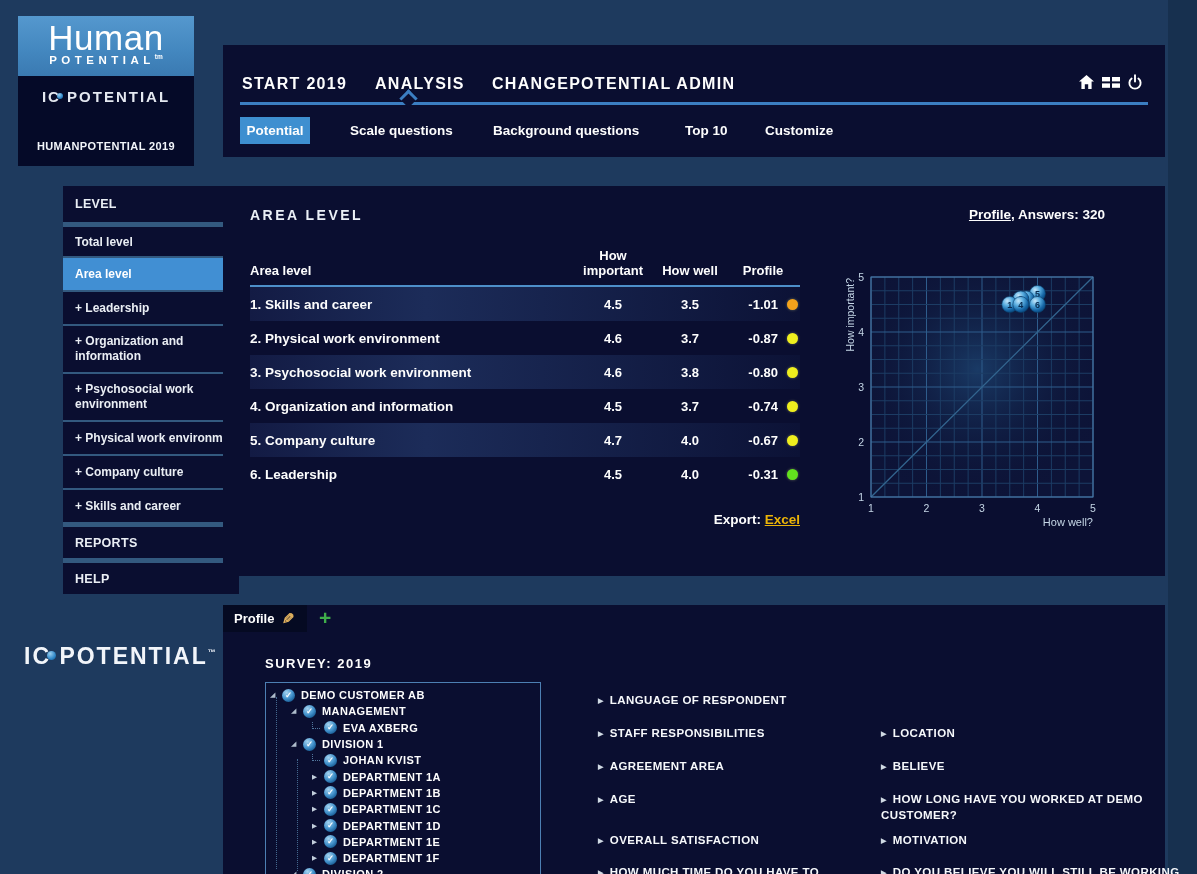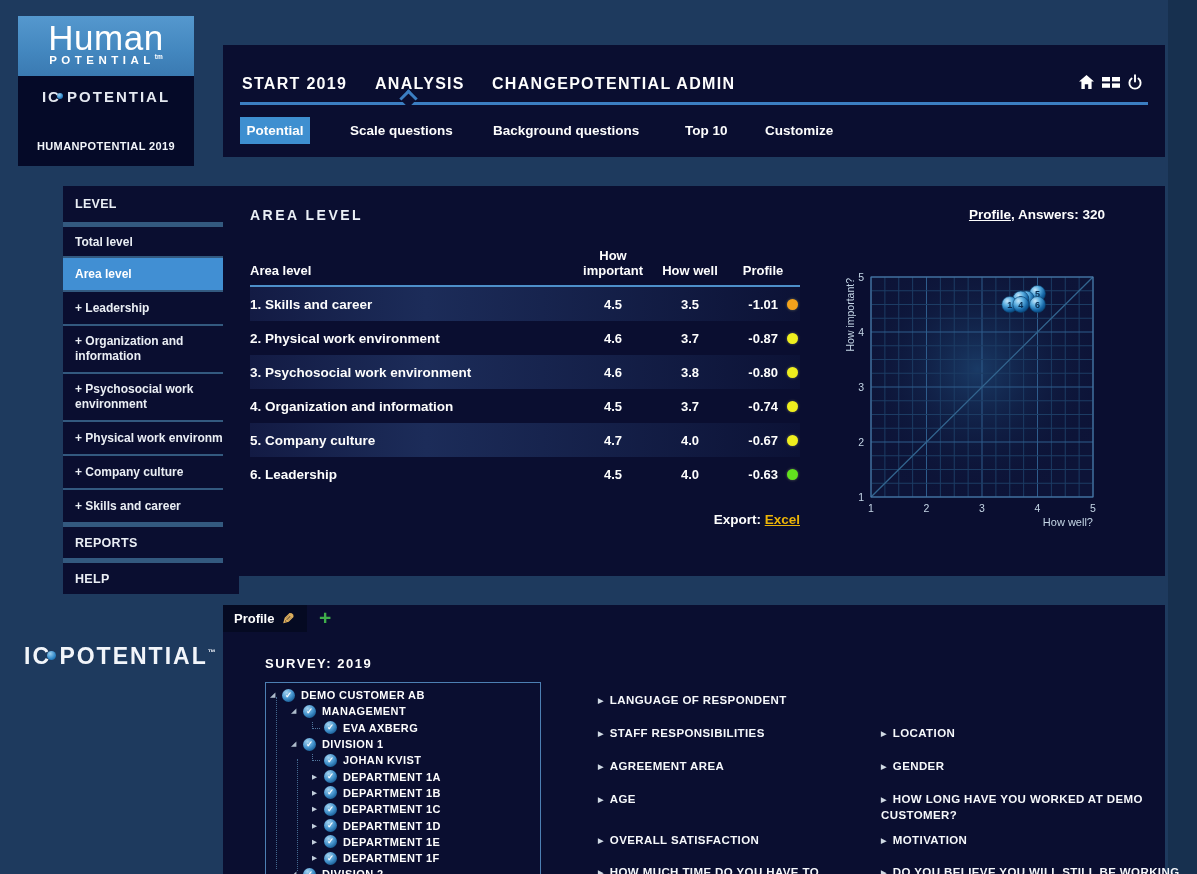--- a/index.html
+++ b/index.html
@@ -210,21 +210,21 @@
       <div>5. Company culture</div>
       <div class="num">4.7</div>
       <div class="num">4.0</div>
       <div class="pv">-0.67</div>
       <div class="dot" style="background: rgb(239, 239, 30);"></div>
     </div>
     <div class="arow">
       <div>6. Leadership</div>
       <div class="num">4.5</div>
       <div class="num">4.0</div>
-      <div class="pv">-0.63</div>
+      <div class="pv">-0.31</div>
       <div class="dot" style="background: rgb(98, 224, 30);"></div>
     </div>
   </div>
 
   <div class="export-line">
     <span>Export:</span>
     <a>Excel</a>
   </div>
 
   <div class="chart-wrap">
@@ -401,18 +401,18 @@
   </div>
 
   <div class="bq-wrap">
     <a class="bq bqc1 bqr0"><span class="tri">▶</span><span>LANGUAGE OF RESPONDENT</span></a>
     <a class="bq bqc1 bqr1"><span class="tri">▶</span><span>STAFF RESPONSIBILITIES</span></a>
     <a class="bq bqc1 bqr2"><span class="tri">▶</span><span>AGREEMENT AREA</span></a>
     <a class="bq bqc1 bqr3"><span class="tri">▶</span><span>AGE</span></a>
     <a class="bq bqc1 bqr4"><span class="tri">▶</span><span>OVERALL SATISFACTION</span></a>
     <a class="bq bqc1 bqr5"><span class="tri">▶</span><span>HOW MUCH TIME DO YOU HAVE TO PERFORM</span></a>
     <a class="bq bqc2 bqr1"><span class="tri">▶</span><span>LOCATION</span></a>
-    <a class="bq bqc2 bqr2"><span class="tri">▶</span><span>GENDER</span></a>
+    <a class="bq bqc2 bqr2"><span class="tri">▶</span><span>BELIEVE</span></a>
     <a class="bq bqc2 bqr3"><span class="tri">▶</span><span>HOW LONG HAVE YOU WORKED AT DEMO CUSTOMER?</span></a>
     <a class="bq bqc2 bqr4"><span class="tri">▶</span><span>MOTIVATION</span></a>
     <a class="bq bqc2 bqr5"><span class="tri">▶</span><span>DO YOU BELIEVE YOU WILL STILL BE WORKING</span></a>
   </div>
 </div>
 
 </body></html>

